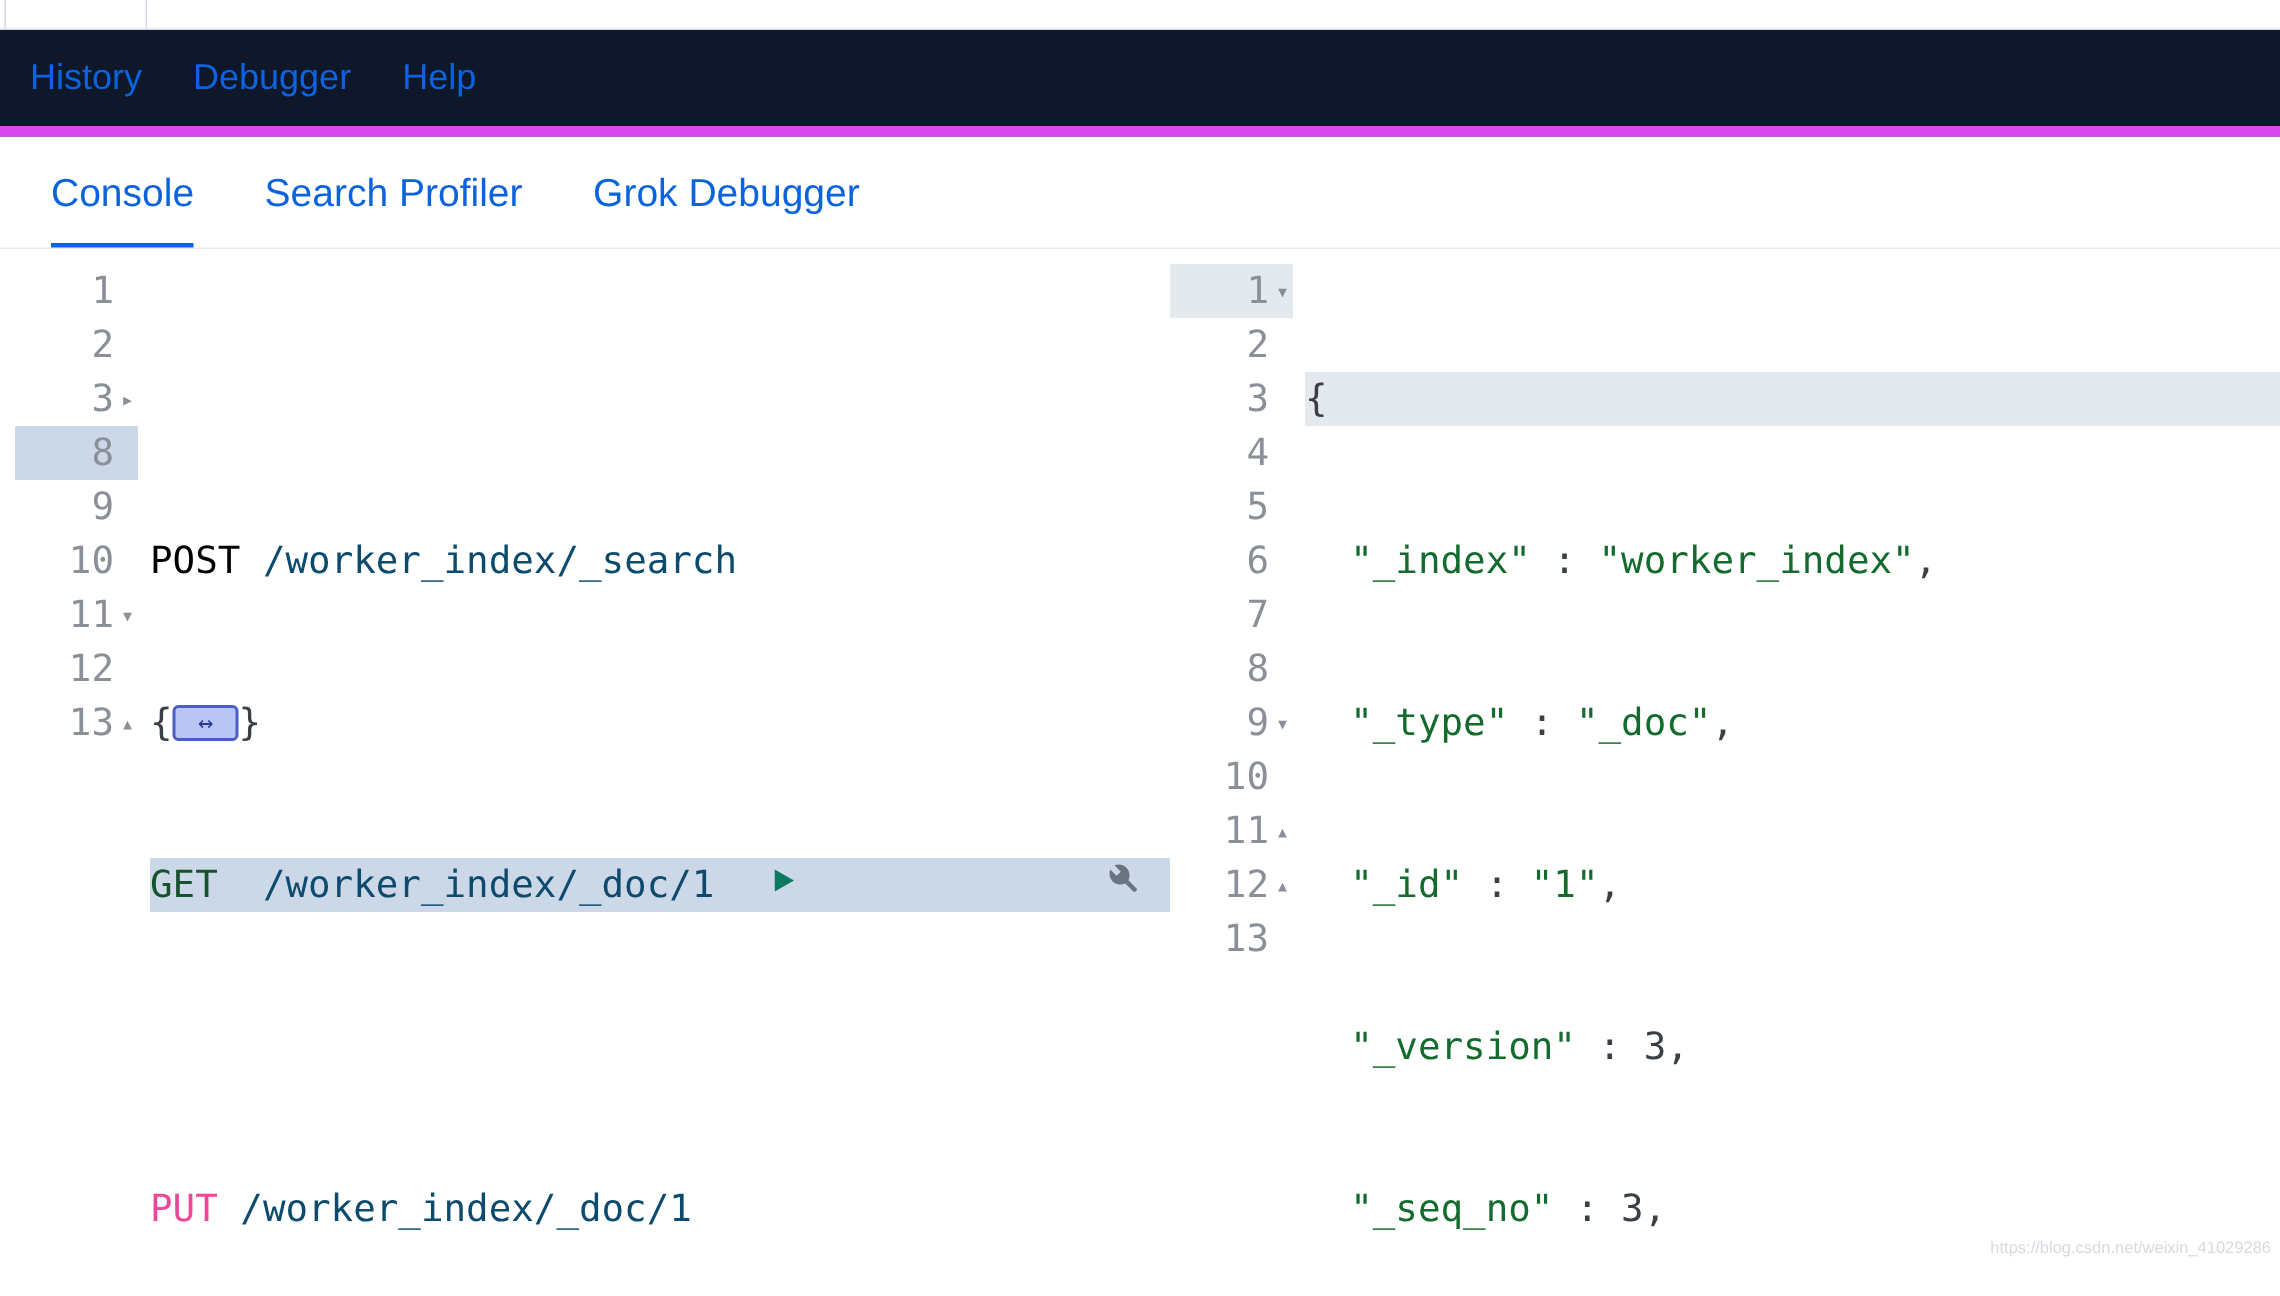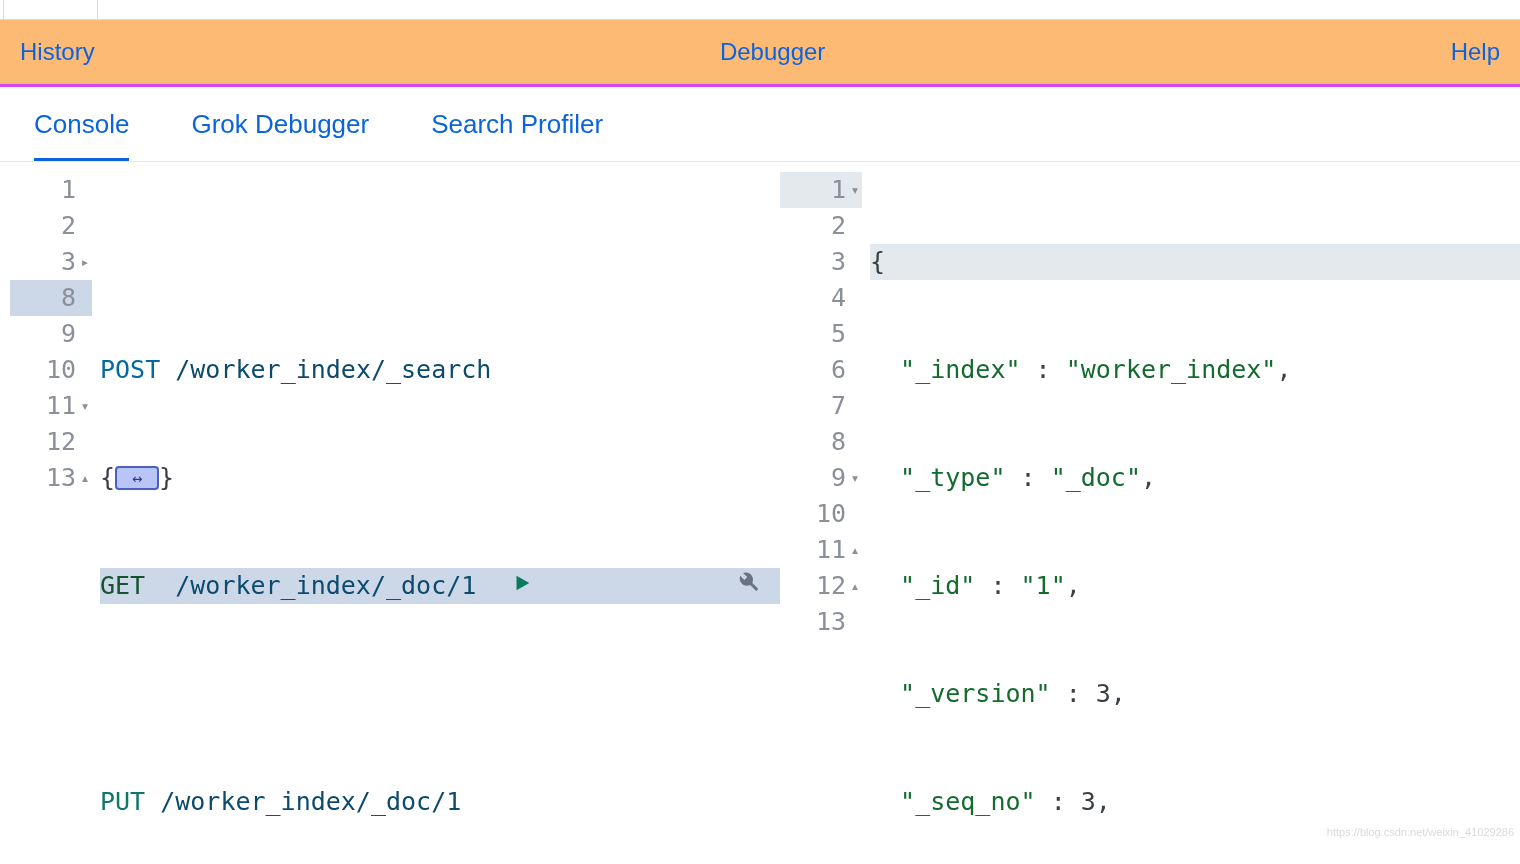--- a/index.html
+++ b/index.html
@@ -18,32 +18,31 @@
   width: 95px;
   height: 20px;
   border-left: 1px solid #d3dae6;
   border-right: 1px solid #d3dae6;
   margin-left: 3px;
 }
 .menu-bar {
   display: flex;
   gap: 34px;
   padding: 18px 20px 18px 20px;
-  border-bottom: 3px solid #d946ef;
-  background: #fdba74;
-  justify-content: space-between;
+  border-bottom: 7px solid #d946ef;
+  background: #0f172a;
 }
 .menu-item {
   color: #0b64dd;
   font-size: 24px;
   cursor: pointer;
 }
 .tab-bar {
   display: flex;
-  gap: 62px;
+  gap: 47px;
   padding: 22px 34px 0 34px;
   border-bottom: 1px solid #e6ebf2;
 }
 .tab {
   color: #0b64dd;
   font-size: 26px;
   padding-bottom: 18px;
   cursor: pointer;
 }
 .tab.active {
@@ -69,23 +68,23 @@
   user-select: none;
 }
 .gutter-r { width: 90px; text-align: right; color: #8a8f98; padding-right: 8px; user-select: none;}
 .code {
   flex: 1;
   white-space: pre;
   position: relative;
 }
 .gutter .ln, .gutter-r .ln { height: 36px; display: flex; justify-content: flex-end; align-items: center; gap: 2px;}
 .code .cl { height: 36px; display: flex; align-items: center; position: relative;}
-.method-post { color: #0369a1; }
+.method-post { color: #000000; }
 .method-get  { color: #14532d; }
-.method-put  { color: #0f766e; }
+.method-put  { color: #ec4899; }
 .path { color: #0c4a6e; }
 .brace { color: #3a3f45; }
 .key { color: #146b2e; }
 .str { color: #146b2e; }
 .colon { color: #3a3f45; }
 .num { color: #3a3f45; }
 .fold-badge {
   display: inline-flex;
   align-items: center;
   justify-content: center;
@@ -134,22 +133,22 @@
 </div>
 
 <div class="menu-bar">
   <span class="menu-item">History</span>
   <span class="menu-item">Debugger</span>
   <span class="menu-item">Help</span>
 </div>
 
 <div class="tab-bar">
   <span class="tab active">Console</span>
+  <span class="tab">Search Profiler</span>
   <span class="tab">Grok Debugger</span>
-  <span class="tab">Search Profiler</span>
 </div>
 
 <div class="editor-area">
 
   <div class="panel panel-left">
     <div class="gutter">
       <div class="ln">
           <span>1</span>
           <span class="arrow">&nbsp;</span>
         </div>

